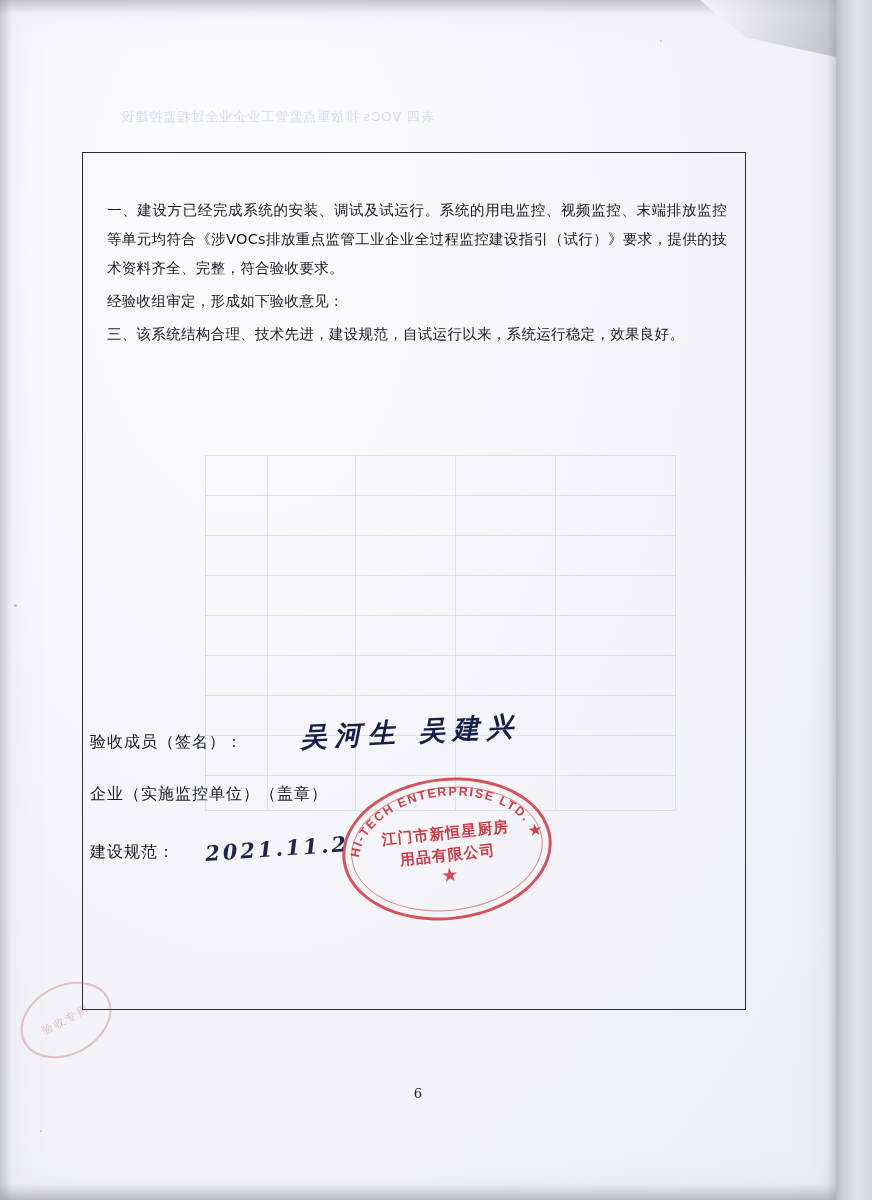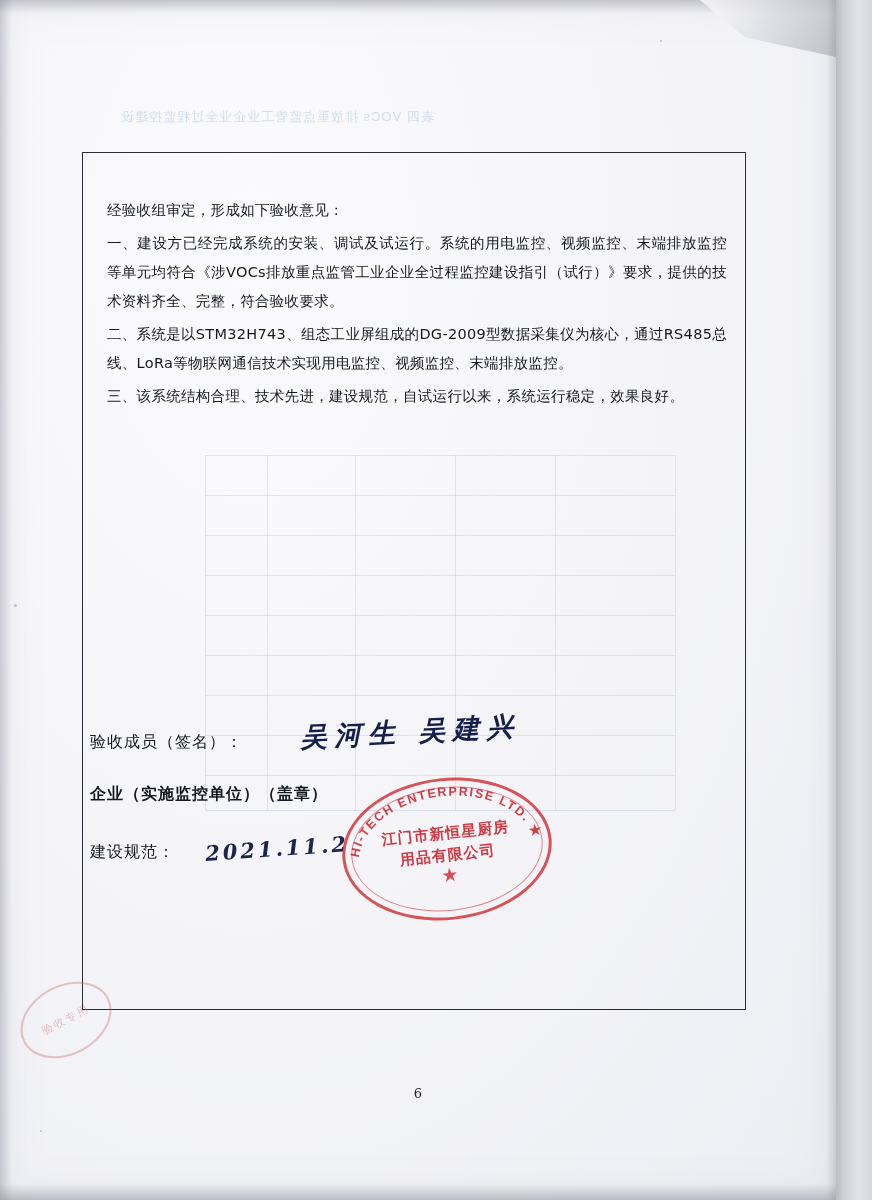--- a/index.html
+++ b/index.html
@@ -158,21 +158,21 @@
     width: 640px;
     font-family: "DejaVu Sans", "Liberation Sans", sans-serif;
     font-size: 16px;
     color: #141820;
     letter-spacing: 1px;
   }
   .sig-row {
     position: relative;
     height: 52px;
   }
-  .sig-row.r2 { height: 58px; font-weight: bold; }
+  .sig-row.r2 { height: 58px; }
   .sig-label { display: inline-block; }
 
   
   .handwriting {
     position: absolute;
     font-family: "DejaVu Serif", "Liberation Serif", serif;
     color: #16213f;
     font-style: italic;
     white-space: nowrap;
   }
@@ -314,23 +314,22 @@
     <div class="vl" style="left:150px;"></div>
     <div class="vl" style="left:250px;"></div>
     <div class="vl" style="left:350px;"></div>
     <div class="vl" style="left:470px;"></div>
   </div>
 
 
   <div class="content-box"></div>
 
   <div class="body-text">
+    <p>一、建设方已经完成系统的安装、调试及试运行。系统的用电监控、视频监控、末端排放监控等单元均符合《涉VOCs排放重点监管工业企业全过程监控建设指引（试行）》要求，提供的技术资料齐全、完整，符合验收要求。</p>
     <p>经验收组审定，形成如下验收意见：</p>
-    <p>一、建设方已经完成系统的安装、调试及试运行。系统的用电监控、视频监控、末端排放监控等单元均符合《涉VOCs排放重点监管工业企业全过程监控建设指引（试行）》要求，提供的技术资料齐全、完整，符合验收要求。</p>
-    <p>二、系统是以STM32H743、组态工业屏组成的DG-2009型数据采集仪为核心，通过RS485总线、LoRa等物联网通信技术实现用电监控、视频监控、末端排放监控。</p>
     <p>三、该系统结构合理、技术先进，建设规范，自试运行以来，系统运行稳定，效果良好。</p>
   </div>
 
   <div class="sig-block">
     <div class="sig-row">
       <span class="sig-label">验收成员（签名）：</span>
       <span class="handwriting hw-names">吴河生 吴建兴</span>
     </div>
     <div class="sig-row r2">
       <span class="sig-label">企业（实施监控单位）（盖章）</span>

